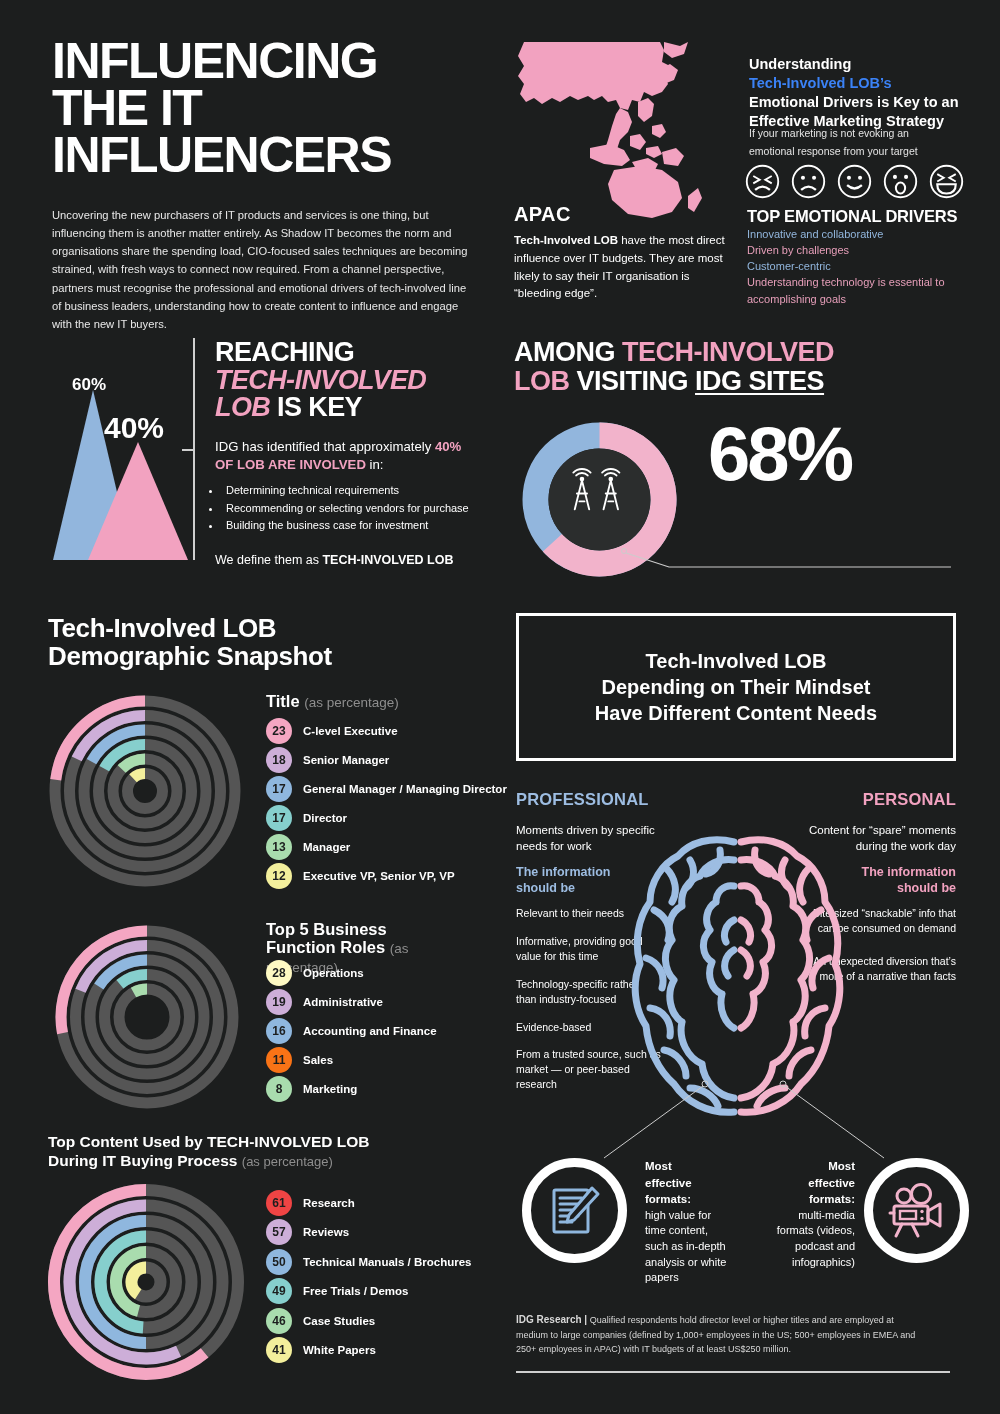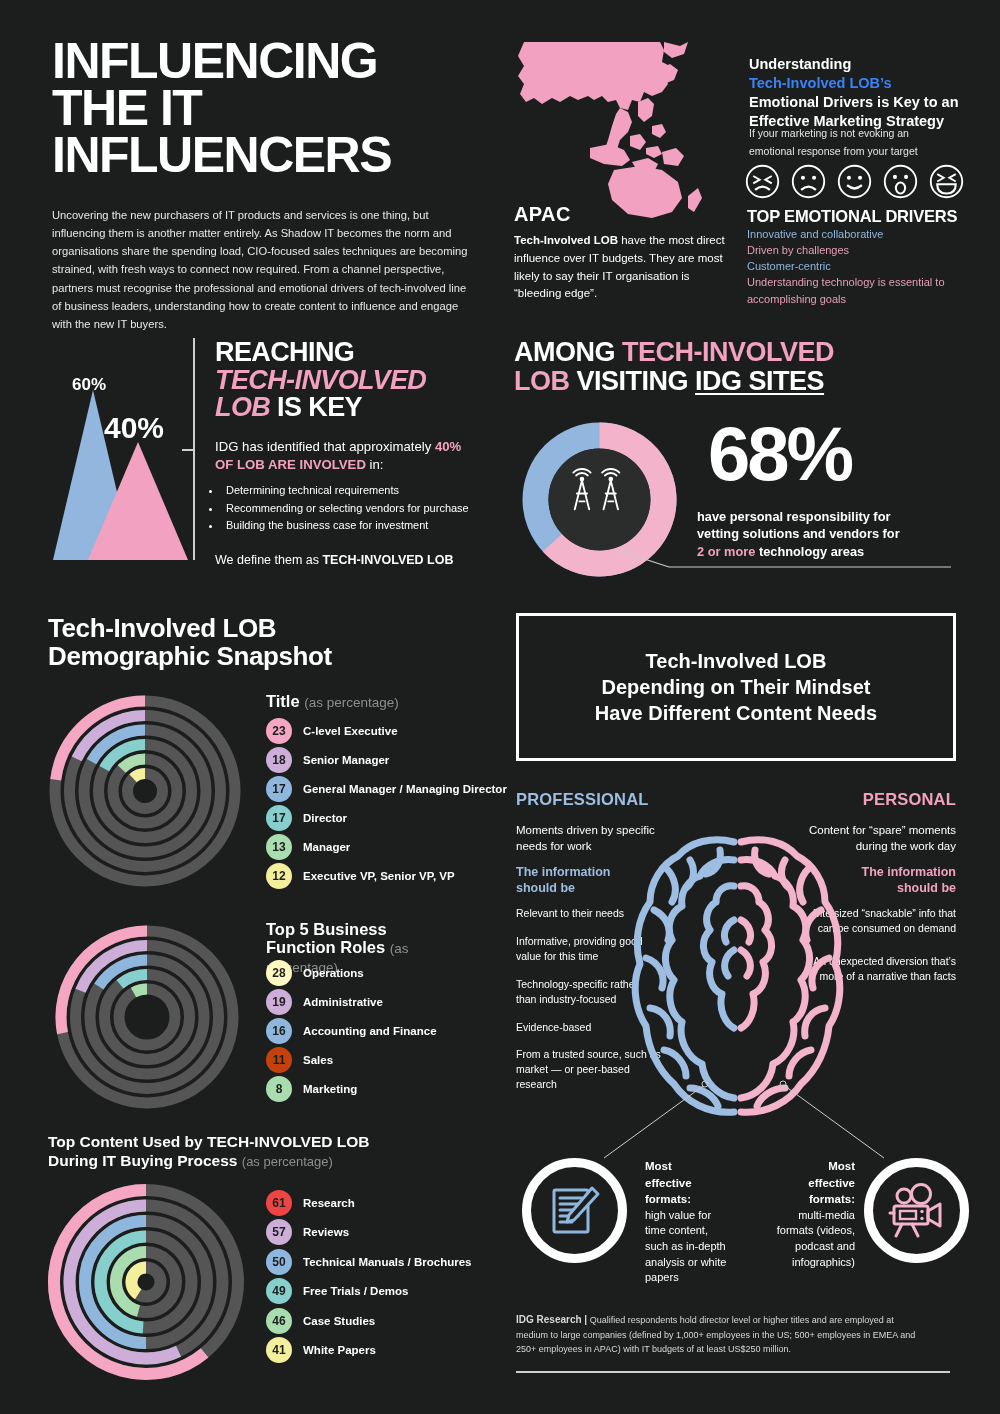--- a/index.html
+++ b/index.html
@@ -274,25 +274,20 @@
         <path d="M10 9 A 11 11 0 0 1 26 9"></path>
           <path d="M6 5 A 17 17 0 0 1 30 5"></path>
         <path d="M58 16 L48 56 M58 16 L68 56 M51 34 H65 M54.5 45 H61.5"></path>
         <circle cx="58" cy="14" r="3.2" fill="#fff" stroke="none"></circle>
         <path d="M50 9 A 11 11 0 0 1 66 9"></path>
           <path d="M46 5 A 17 17 0 0 1 70 5"></path>
       </g>
     </svg>
   </div>
   <div class="big68">68%</div>
-  <div class="sub68">
-    <div>have personal responsibility for</div>
-    <div>vetting solutions and vendors for</div>
-    <div><span class="pk">2 or more</span><span> technology areas</span></div>
-  </div>
   <svg class="leader68" viewBox="0 0 330 22">
     <circle cx="3" cy="3" r="2.5" fill="none" stroke="#ccc" stroke-width="1"></circle>
     <path d="M5 5 L48 19 H330" fill="none" stroke="#ccc" stroke-width="1.2"></path>
   </svg>
 
   <div class="demo-h">
     <div>Tech-Involved LOB</div>
     <div>Demographic Snapshot</div>
   </div>
 
@@ -369,21 +364,21 @@
       </div>
     <div class="lgd-row">
         <div class="lgd-circ" style="background:#cdaed8">19</div>
         <div class="lgd-txt">Administrative</div>
       </div>
     <div class="lgd-row">
         <div class="lgd-circ" style="background:#8fb7de">16</div>
         <div class="lgd-txt">Accounting and Finance</div>
       </div>
     <div class="lgd-row">
-        <div class="lgd-circ" style="background:#c2410c">11</div>
+        <div class="lgd-circ" style="background:#f97316">11</div>
         <div class="lgd-txt">Sales</div>
       </div>
     <div class="lgd-row">
         <div class="lgd-circ" style="background:#a9dcae">8</div>
         <div class="lgd-txt">Marketing</div>
       </div>
   </div>
 
   <div class="top-content-h">
     <span>Top Content Used by TECH-INVOLVED LOB</span><br>

